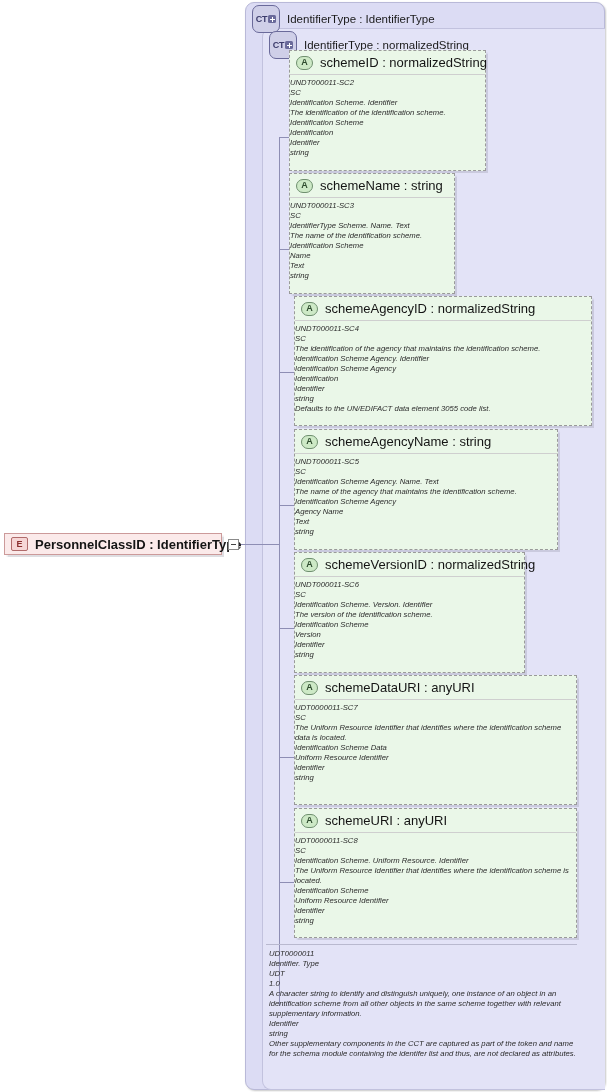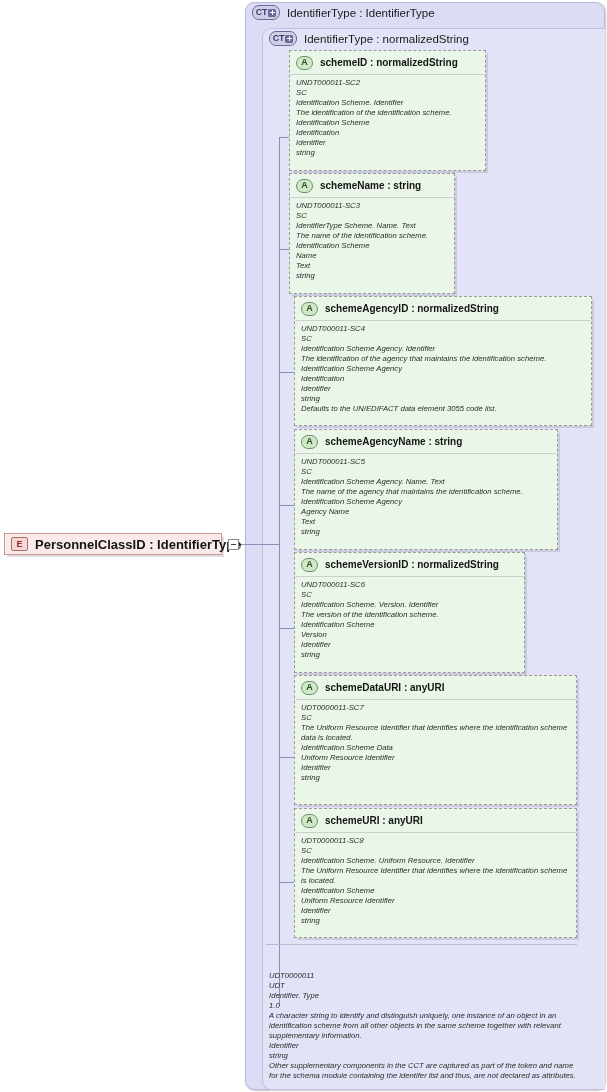--- a/index.html
+++ b/index.html
@@ -22,21 +22,21 @@
     background:#e3e3f7;border:1px solid #c2c2de;border-top-left-radius:9px;
     border-bottom-left-radius:9px;border-right:none;
     box-sizing:border-box;
   }
 
   .ct-head{display:flex;align-items:center;gap:7px;position:absolute;}
   #ct-outer-head{left:252px;top:5px;}
   #ct-inner-head{left:269px;top:31px;}
 
   .ct-badge{
-    width:28px;height:15px;border:1px solid #6a6a9a;border-radius:7px;
+    width:28px;height:28px;border:1px solid #6a6a9a;border-radius:7px;
     background:#cfcfe8;display:inline-flex;align-items:center;
     justify-content:center;gap:1px;box-sizing:border-box;
   }
   .ct-badge .ct-txt{font-size:9px;font-weight:bold;color:#3b3b6b;line-height:1;letter-spacing:-.2px;}
   .ct-badge .plus{
     width:8px;height:8px;background:#6a6a9a;border-radius:1.5px;position:relative;flex:0 0 auto;
   }
   .ct-badge .plus:before,.ct-badge .plus:after{
     content:"";position:absolute;background:#fff;
   }
@@ -53,32 +53,32 @@
   .attr-head{
     height:23px;display:flex;align-items:center;gap:7px;padding-left:6px;
     border-bottom:1px solid #cfcfcf;background:#eaf7e8;
   }
   .a-badge{
     width:17px;height:14px;border:1px solid #6f8f6f;border-radius:7px;
     background:#cde9c6;display:inline-flex;align-items:center;justify-content:center;
     flex:0 0 auto;box-sizing:border-box;
   }
   .a-badge span{font-size:9px;font-weight:bold;color:#2d4a2d;line-height:1;}
-  .attr-name{font-size:10px;font-weight:bold;color:#141414;white-space:nowrap;}
-  .attr-body{padding:3px 5px 4px 6px;}
+  .attr-name{font-size:13px;font-weight:normal;color:#141414;white-space:nowrap;}
+  .attr-body{padding:3px 5px 4px 0;}
   .attr-body div{
     font-size:7.7px;font-style:italic;color:#2b2b2b;line-height:10.05px;
     white-space:nowrap;
   }
   .attr-body div.wrap{white-space:normal;}
 
   
   #doc-sep{left:266px;top:944px;width:311px;height:0;border-top:1px solid #b9b9cf;}
   #doc{
-    left:269px;top:949px;width:312px;margin-top:22px;
+    left:269px;top:949px;width:312px;
   }
   #doc div{
     font-size:7.7px;font-style:italic;color:#2b2b2b;line-height:10.05px;
   }
   #doc div.nw{white-space:nowrap;}
 
   
   #elem{
     left:4px;top:533px;width:218px;height:22px;
     background:#fbeaea;border:1px solid #cc9a9a;
@@ -188,22 +188,22 @@
 <div class="attr abs" style="left:294px;top:296px;width:298px;height:130px;">
   <div class="attr-head">
     <span class="a-badge">
         <span>A</span>
       </span>
     <span class="attr-name">schemeAgencyID : normalizedString</span>
   </div>
   <div class="attr-body">
     <div>UNDT000011-SC4</div>
     <div>SC</div>
+    <div>The identification of the agency that maintains the identification scheme.</div>
     <div>Identification Scheme Agency. Identifier</div>
-    <div>The identification of the agency that maintains the identification scheme.</div>
     <div>Identification Scheme Agency</div>
     <div>Identification</div>
     <div>Identifier</div>
     <div>string</div>
     <div>Defaults to the UN/EDIFACT data element 3055 code list.</div>
   </div>
 </div>
 
 <div class="attr abs" style="left:294px;top:429px;width:264px;height:121px;">
   <div class="attr-head">
@@ -276,20 +276,20 @@
     <div>Identification Scheme</div>
     <div>Uniform Resource Identifier</div>
     <div>Identifier</div>
     <div>string</div>
   </div>
 </div>
 
 <div class="abs" id="doc-sep"></div>
 <div class="abs" id="doc">
   <div class="nw">UDT0000011</div>
+  <div class="nw">Identifier. Type</div>
   <div class="nw">UDT</div>
-  <div class="nw">Identifier. Type</div>
   <div class="nw">1.0</div>
   <div>A character string to identify and distinguish uniquely, one instance of an object in an identification scheme from all other objects in the same scheme together with relevant supplementary information.</div>
   <div class="nw">Identifier</div>
   <div class="nw">string</div>
   <div>Other supplementary components in the CCT are captured as part of the token and name for the schema module containing the identifer list and thus, are not declared as attributes.</div>
 </div>
 
 </body></html>

